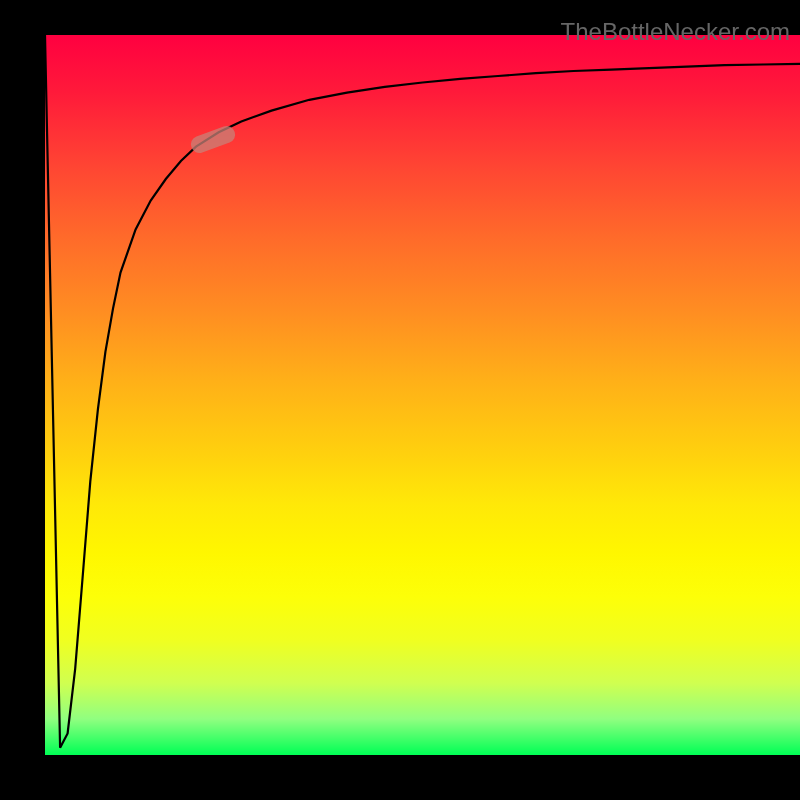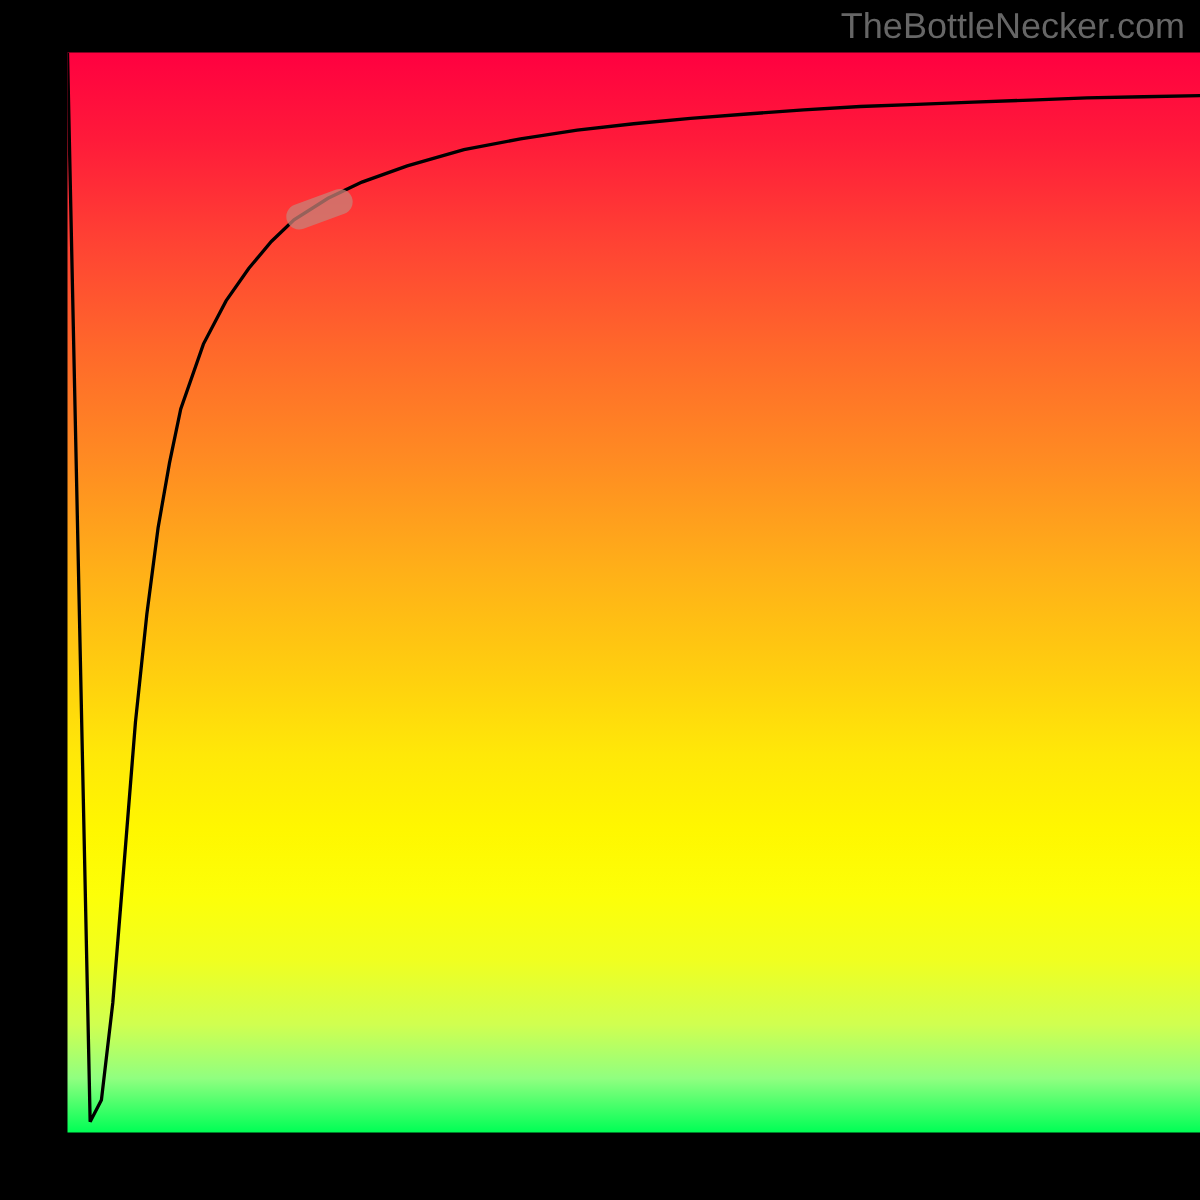--- a/index.html
+++ b/index.html
@@ -6,21 +6,21 @@
   body {
     width: 800px;
     height: 800px;
     background: #000;
     position: relative;
     font-family: Arial, Helvetica, sans-serif;
     overflow: hidden;
   }
   .watermark {
     position: absolute;
-    top: 4px;
+    top: 18px;
     right: 10px;
     color: #666;
     font-size: 24px;
     z-index: 10;
   }
   .plot-area {
     position: absolute;
     left: 45px;
     top: 35px;
     width: 755px;

